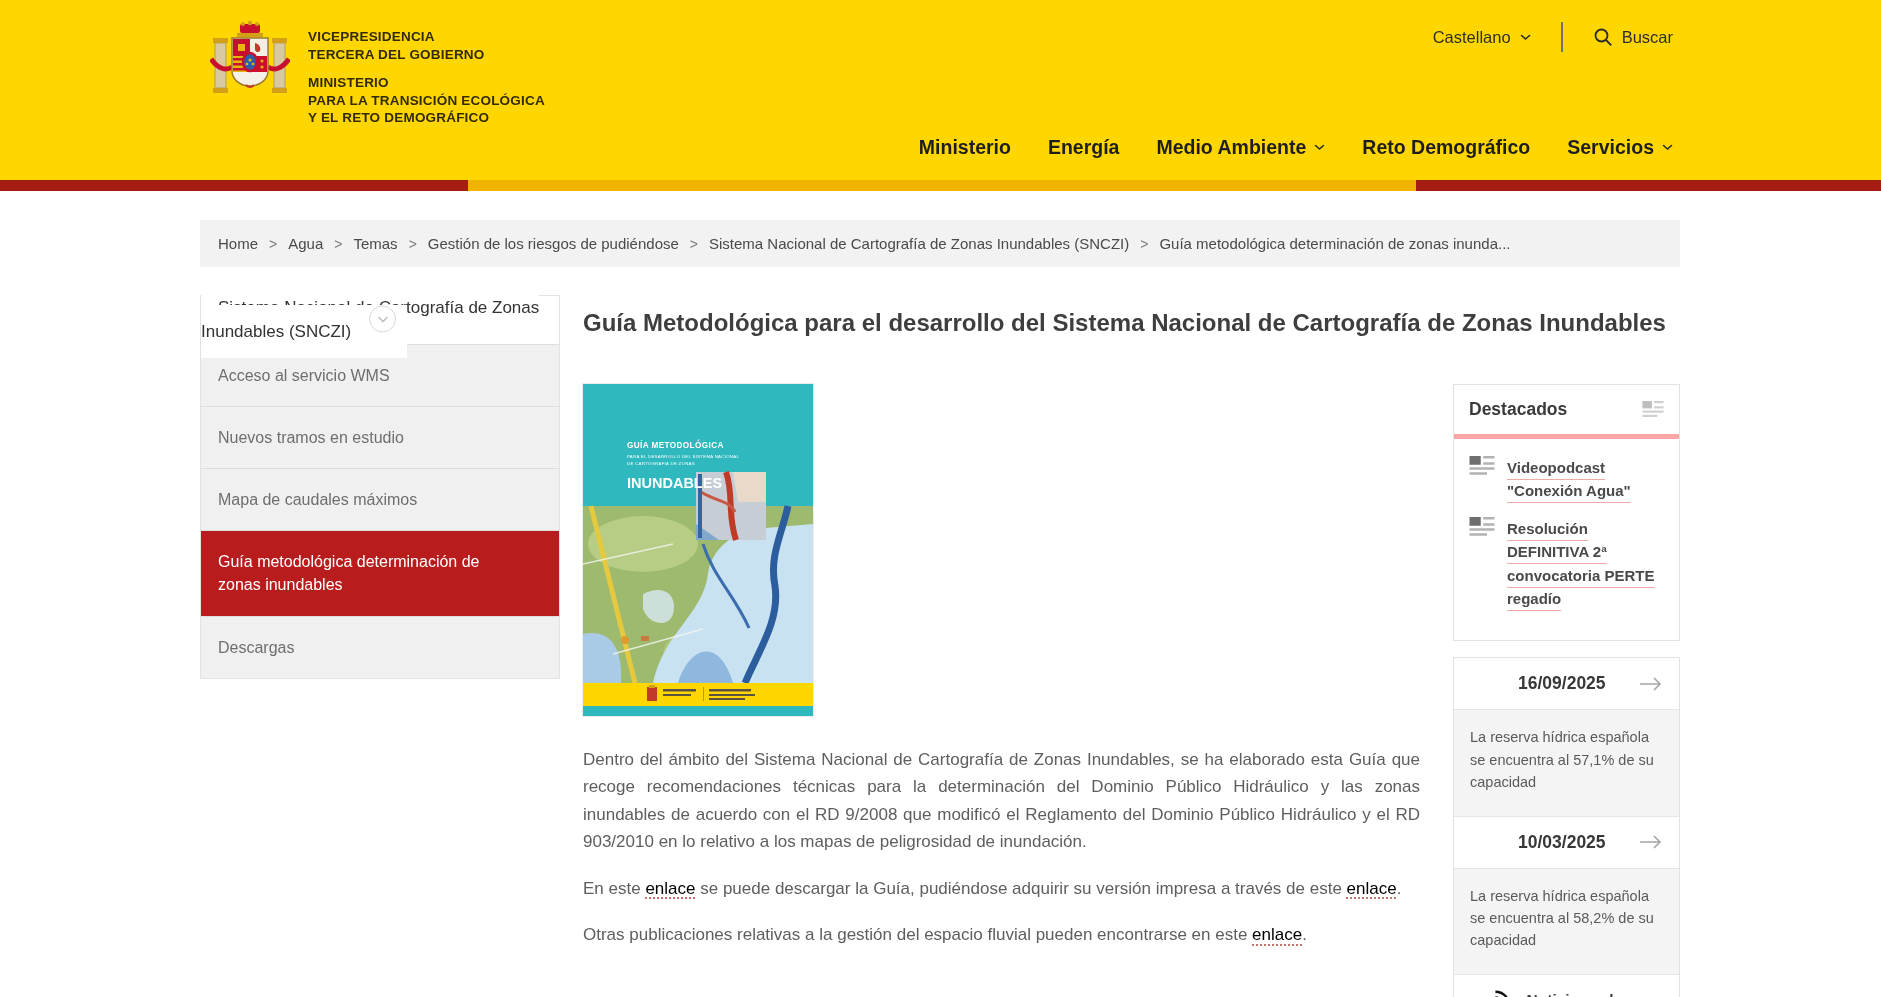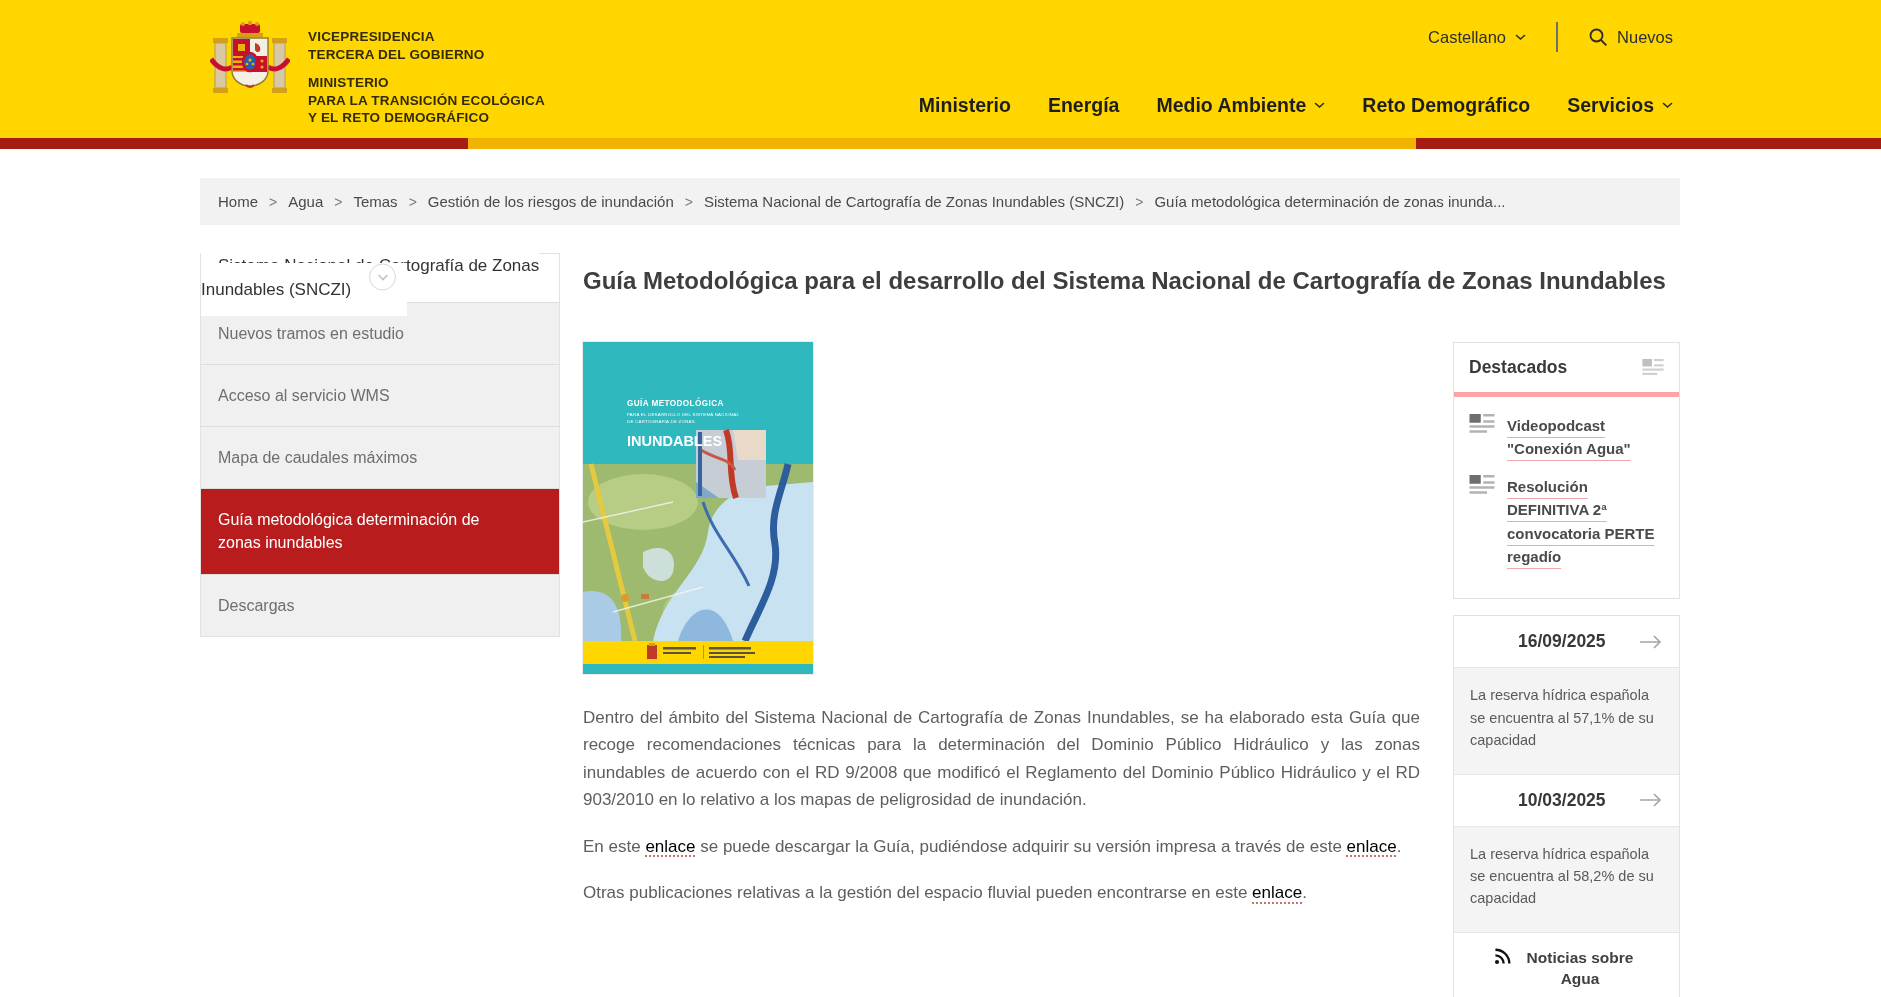--- a/index.html
+++ b/index.html
@@ -1,21 +1,21 @@
 <!DOCTYPE html>
 <html lang="es"><head>
 <meta charset="utf-8">
 <style>
   * { margin:0; padding:0; box-sizing:border-box; }
   html,body { width:1881px; height:997px; overflow:hidden; background:#fff;
     font-family:"Liberation Sans", sans-serif; }
   a { text-decoration:none; color:inherit; cursor:pointer; }
 
   
-  .header { position:relative; height:138px; background:#FFD600; }
+  .header { position:relative; height:180px; background:#FFD600; }
   .logo { position:absolute; left:210px; top:20px; display:flex; align-items:flex-start; }
   .logo-text { margin-left:18px; padding-top:8px; font-size:13.5px; font-weight:bold;
     color:#332B06; line-height:1.3; letter-spacing:.2px; }
   .logo-text .block2 { margin-top:11px; }
   .utility { position:absolute; right:208px; top:22px; display:flex; align-items:center;
     font-size:16.5px; color:#2E2E2E; }
   .lang { display:flex; align-items:center; gap:9px; }
   .util-divider { width:2px; height:30px; background:#6E6E6E; margin:0 30px; }
   .search { display:flex; align-items:center; gap:9px; }
   .nav { position:absolute; right:208px; bottom:21px; display:flex; gap:37px;
@@ -141,21 +141,21 @@
       </span>
     </a>
     <span class="util-divider"></span>
     <a class="search">
       <span class="icon">
         <svg width="20" height="20" viewBox="0 0 20 20">
             <circle cx="8.5" cy="8.5" r="6" stroke="#2B2B2B" stroke-width="1.8" fill="none"></circle>
             <line x1="13" y1="13" x2="18.3" y2="18.3" stroke="#2B2B2B" stroke-width="1.8"></line>
           </svg>
       </span>
-      <span>Nuevos</span>
+      <span>Buscar</span>
     </a>
   </div>
 
   <nav class="nav">
     <a class="nav-item">
         <span>Ministerio</span>
       </a>
     <a class="nav-item">
         <span>Energía</span>
       </a>
@@ -189,40 +189,40 @@
 
 <div class="container">
 
   <nav class="breadcrumb">
     <a>Home</a>
     <span class="sep">&gt;</span>
     <a>Agua</a>
     <span class="sep">&gt;</span>
     <a>Temas</a>
     <span class="sep">&gt;</span>
-    <a>Gestión de los riesgos de inundación</a>
+    <a>Gestión de los riesgos de pudiéndose</a>
     <span class="sep">&gt;</span>
     <a>Sistema Nacional de Cartografía de Zonas Inundables (SNCZI)</a>
     <span class="sep">&gt;</span>
     <span>Guía metodológica determinación de zonas inunda...</span>
   </nav>
 
   <div class="content">
 
     <aside class="sidebar">
       <a class="sb-header">
         <span>Sistema Nacional de Cartografía de Zonas Inundables (SNCZI)</span>
         <span class="sb-toggle">
           <svg width="12" height="8" viewBox="0 0 12 8">
               <polyline points="2,2 6,6 10,2" stroke="#C2C2C2" stroke-width="1.6" fill="none" stroke-linecap="round"></polyline>
             </svg>
         </span>
       </a>
+      <a class="sb-item">Acceso al servicio WMS</a>
       <a class="sb-item">Nuevos tramos en estudio</a>
-      <a class="sb-item">Acceso al servicio WMS</a>
       <a class="sb-item">Mapa de caudales máximos</a>
       <a class="sb-item active">Guía metodológica determinación de zonas inundables</a>
       <a class="sb-item">Descargas</a>
     </aside>
 
     <main>
       <h1 class="page-title">Guía Metodológica para el desarrollo del Sistema Nacional de Cartografía de Zonas Inundables</h1>
 
       <div class="main-row">
         <div>

